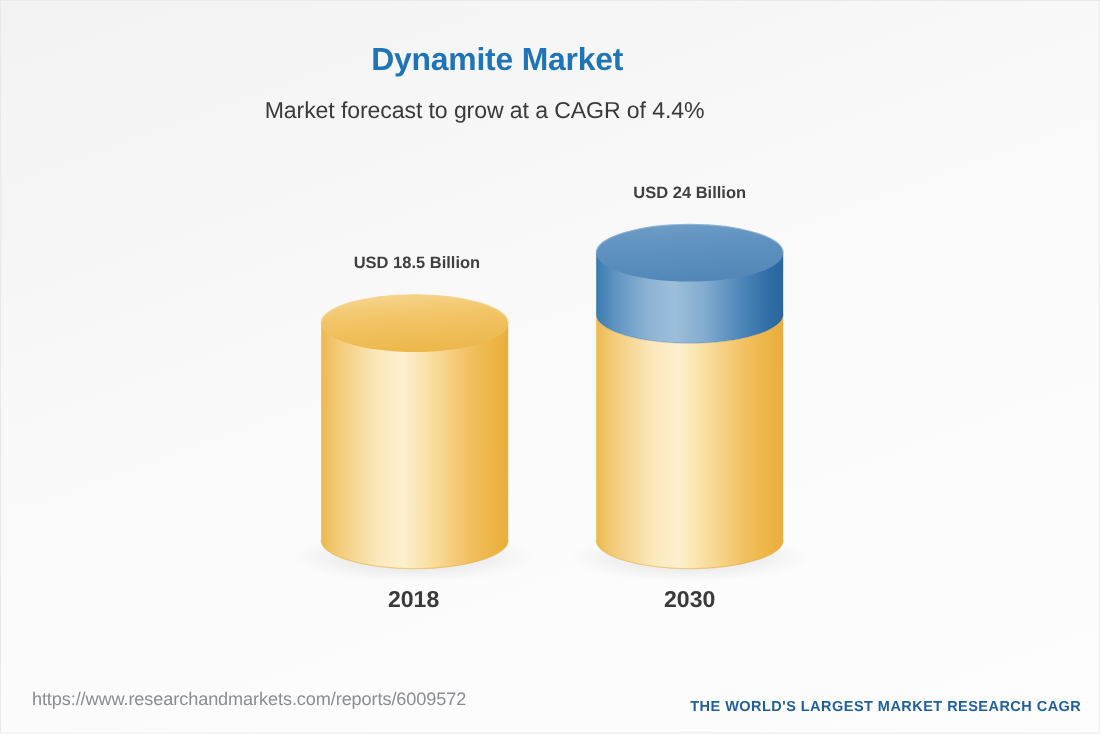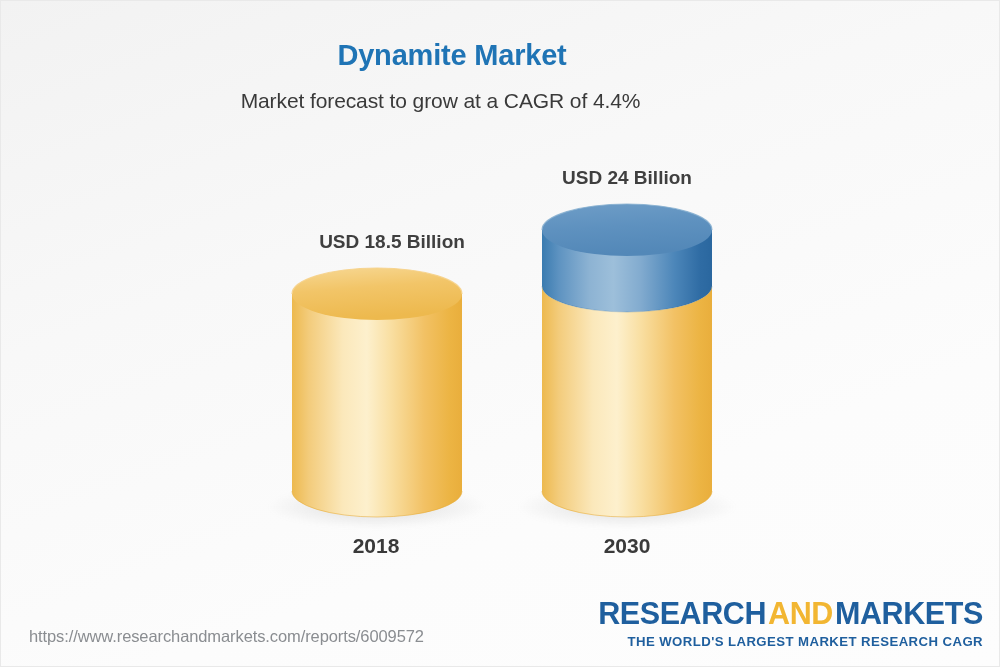--- a/index.html
+++ b/index.html
@@ -57,21 +57,21 @@
   }
 
   .bar-group {
     position: absolute;
   }
 
   .value-label {
     position: absolute;
     width: 300px;
     text-align: center;
-    font-size: 19px;
+    font-size: 15px;
     font-weight: bold;
     color: #3f3f3f;
     white-space: nowrap;
   }
 
   .cat-label {
     position: absolute;
     width: 300px;
     text-align: center;
     font-size: 21px;
@@ -130,21 +130,21 @@
 
 <div class="canvas">
 
   <div class="chart-title">Dynamite Market</div>
   <div class="chart-subtitle">Market forecast to grow at a CAGR of 4.4%</div>
 
   <div class="plot">
 
     <div class="bar-group">
 
-      <div class="value-label" style="left:241px; top:230px;">USD 18.5 Billion</div>
+      <div class="value-label" style="left:228px; top:230px;">USD 18.5 Billion</div>
 
       <div class="cyl-shadow" style="left:268px; top:485px; width:216px; height:42px;"></div>
 
       <svg class="cyl" style="left:286px; top:265px;" width="180" height="255" viewBox="0 0 180 255">
         <defs>
           <linearGradient id="yellowBody" x1="0" y1="0" x2="1" y2="0">
             <stop offset="0%" stop-color="#edb94e"></stop>
             <stop offset="10%" stop-color="#f3cc7c"></stop>
             <stop offset="30%" stop-color="#fbe8bb"></stop>
             <stop offset="44%" stop-color="#fdf0cd"></stop>
@@ -219,17 +219,16 @@
       </svg>
 
       <div class="cat-label" style="left:476px; top:533px;">2030</div>
     </div>
 
   </div>
 
   <div class="source-url">https://www.researchandmarkets.com/reports/6009572</div>
 
   <div class="brand">
-    <div class="brand-main"><span class="brand-res">RESEARCH</span><span class="brand-and">AND</span><span class="brand-mkt">MARKETS</span></div>
     <div class="brand-tag">THE WORLD'S LARGEST MARKET RESEARCH CAGR</div>
   </div>
 
 </div>
 
 </body></html>

